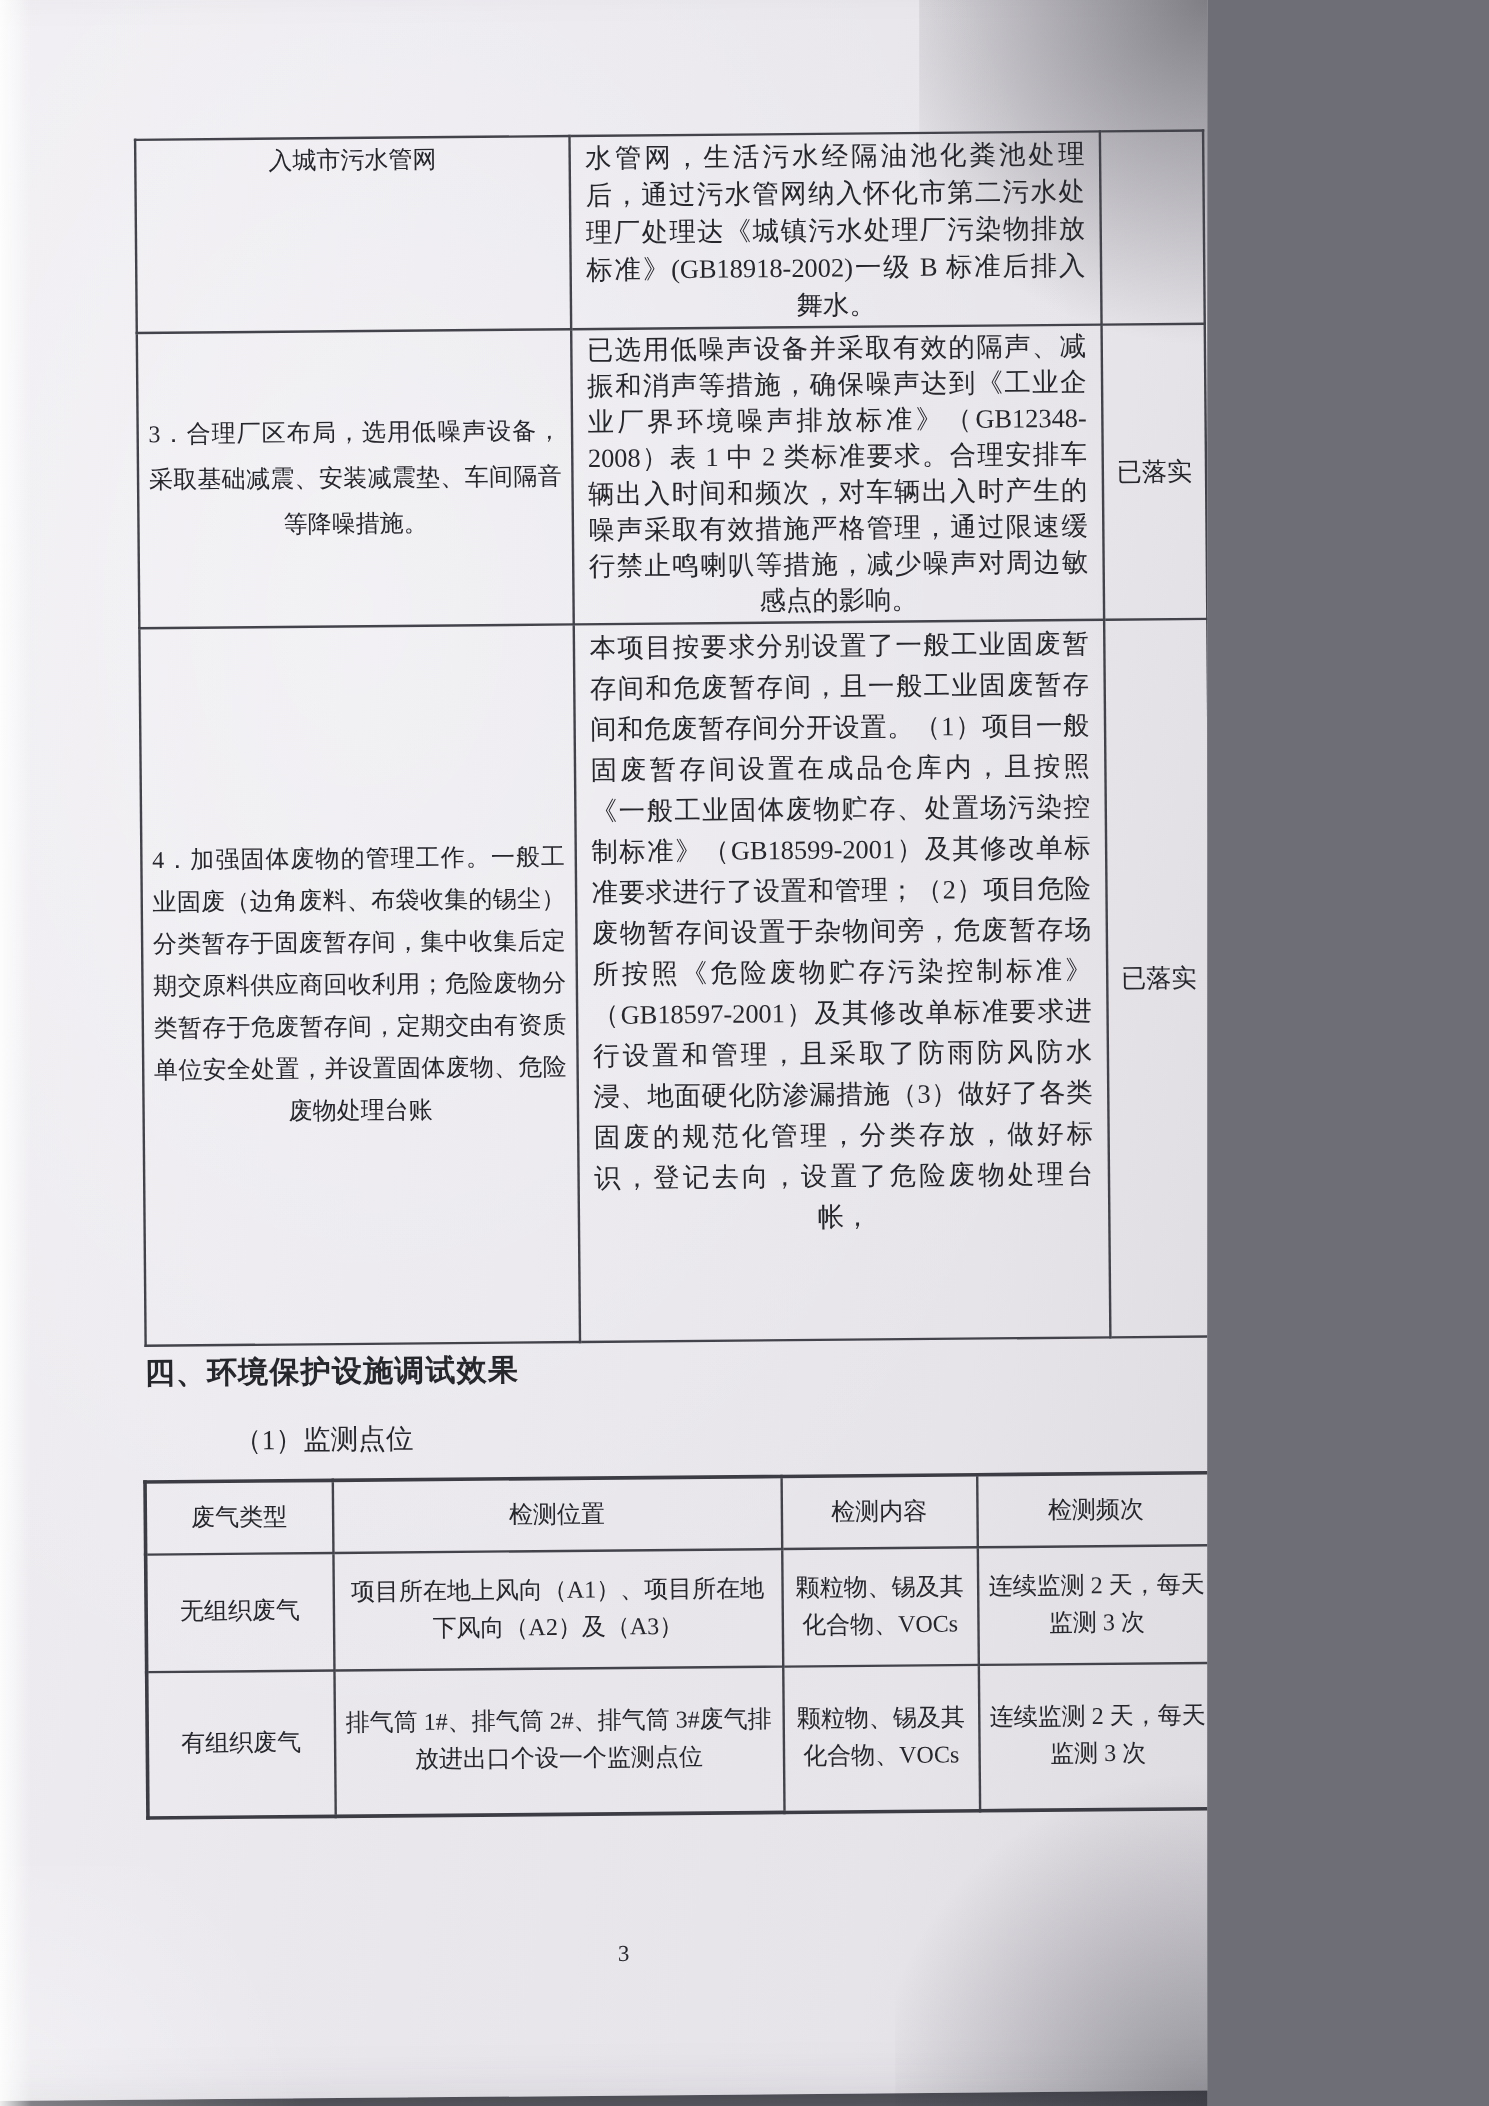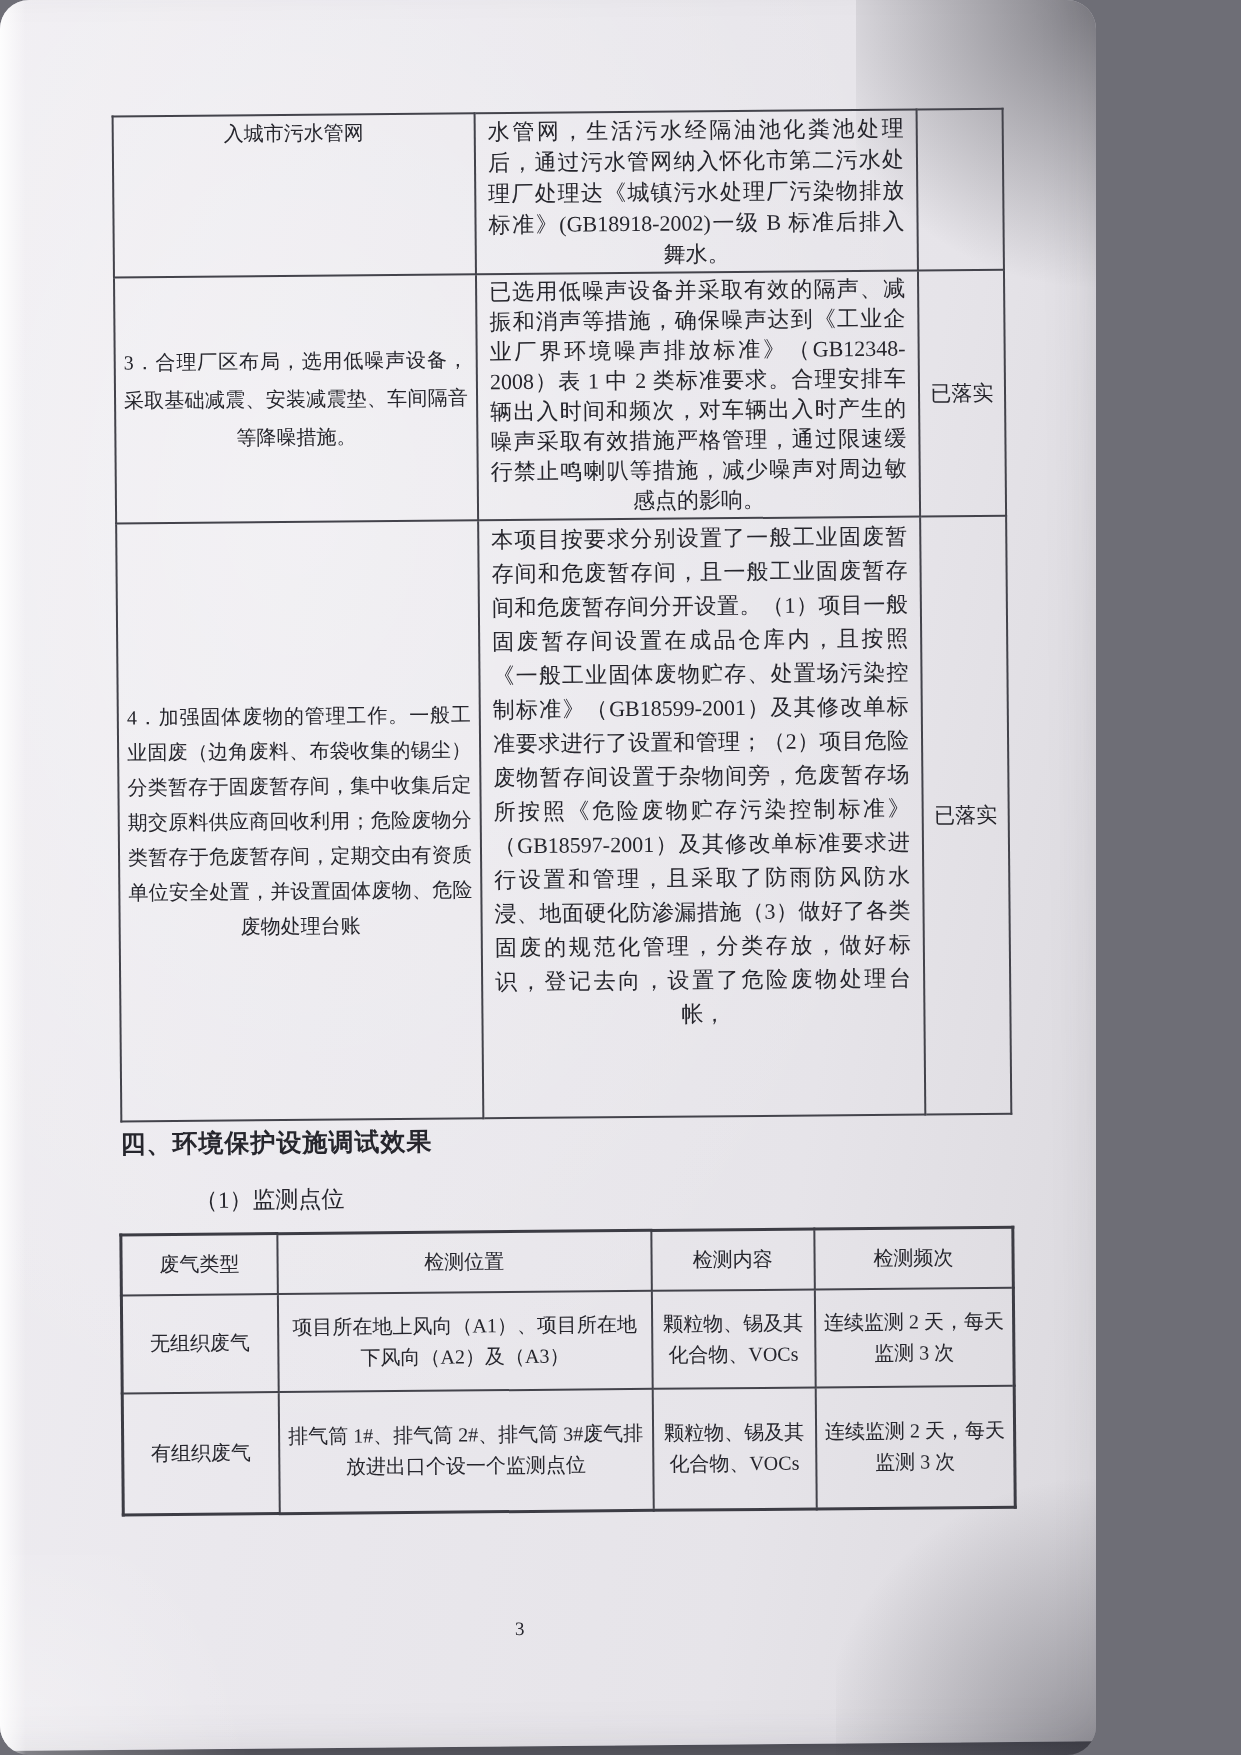--- a/index.html
+++ b/index.html
@@ -2,23 +2,22 @@
 <html><head>
 <meta charset="utf-8">
 <style>
   html,body{margin:0;padding:0;}
   body{
     width:1241px;height:1755px;overflow:hidden;
     background:#6e6e76;
     font-family:"Liberation Serif","DejaVu Serif",serif;
   }
   .photo{
-    position:relative;width:1096px;height:1755px;overflow:hidden;
+    position:relative;width:1006px;height:1755px;overflow:hidden;
     background:linear-gradient(180deg,#8a8a91 0%,#7b7b83 40%,#6b6b73 100%);
-    border-radius:29px;
   }
   .paper{
     position:absolute;left:-28px;top:-26px;width:1168px;height:1772px;
     background:
       radial-gradient(ellipse at 28% 30%, rgba(255,255,255,0.35), rgba(255,255,255,0) 55%),
       linear-gradient(100deg,#f0eef2 0%,#eae8ed 35%,#e6e4e9 70%,#d9d7dc 100%);
     transform:rotate(-0.5deg);transform-origin:50% 50%;
     box-shadow:inset -46px 0 70px -34px rgba(55,55,66,0.40), 22px 6px 48px rgba(18,18,26,0.55);
   }
   .edge-left{

